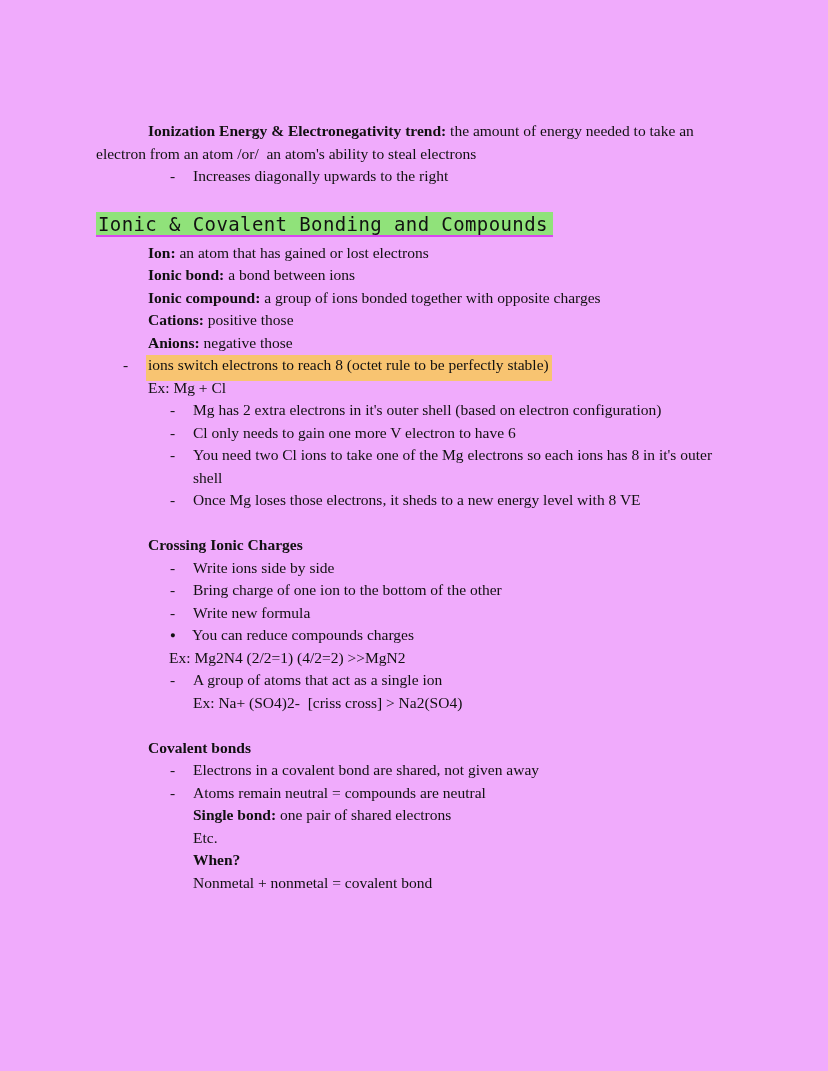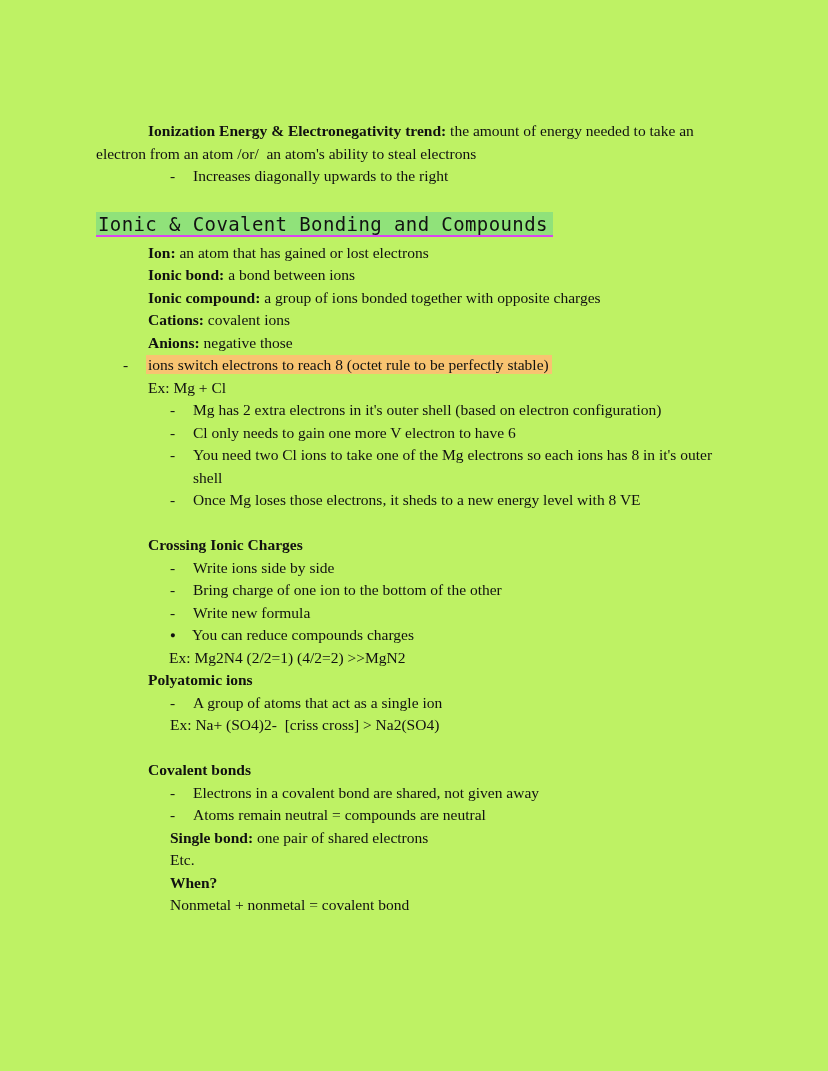--- a/index.html
+++ b/index.html
@@ -1,37 +1,37 @@
 <!DOCTYPE html>
 <html style="--green: #90e27a; --orange: #f8c471; --text: #111111;"><head>
 <meta charset="utf-8">
 <style>
   * { margin: 0; padding: 0; box-sizing: border-box; }
   html, body { background: #ffffff; }
 
   .page {
     width: 828px;
     min-height: 1071px;
-    background: #bef264;
+    background: #f0abfc;
     padding: 120px 96px 40px 96px;
     font-family: "Liberation Serif", "DejaVu Serif", serif;
     font-size: 15.5px;
     line-height: 22.5px;
     color: var(--text, #111111);
   }
 
   .line, .para, .btext { white-space: pre-wrap; }
   .b { font-weight: bold; }
-  .hl { background: var(--orange, #f8c471); padding: 1px 3px 1px 2px; }
+  .hl { background: var(--orange, #f8c471); padding: 1px 3px 8px 2px; }
 
   .para { text-indent: 52px; }
 
   .ind-0 { margin-left: 0; }
   .ind-1 { margin-left: 52px; }
-  .ind-2 { margin-left: 74px; }
+  .ind-2 { margin-left: 97px; }
   .ind-3 { margin-left: 73px; }
 
   .brow { display: flex; }
   .brow.ind-b2  { margin-left: 74px; }
   .brow.ind-bhl { margin-left: 27px; }
   .dash { flex: 0 0 23px; }
   .dash.round { flex-basis: 22px; font-size: 9.5px; line-height: 22.5px; }
   .btext { flex: 1 1 auto; }
 
   .spacer { height: 22.5px; }
@@ -63,21 +63,21 @@
         <div class="btext"><span>Increases diagonally upwards to the right</span></div>
       </div>
     </div>
 
   <h1 class="section-heading"><span class="hl-green">Ionic &amp; Covalent Bonding and Compounds</span></h1>
 
   <div id="body-block">
       <div class="line ind-1"><span class="b">Ion:</span><span> an atom that has gained or lost electrons</span></div>
       <div class="line ind-1"><span class="b">Ionic bond:</span><span> a bond between ions</span></div>
       <div class="line ind-1"><span class="b">Ionic compound:</span><span> a group of ions bonded together with opposite charges</span></div>
-      <div class="line ind-1"><span class="b">Cations:</span><span> covalent ions</span></div>
+      <div class="line ind-1"><span class="b">Cations:</span><span> positive those</span></div>
       <div class="line ind-1"><span class="b">Anions:</span><span> negative those</span></div>
       <div class="brow ind-bhl">
         <span class="dash">-</span>
         <div class="btext"><span class="hl">ions switch electrons to reach 8 (octet rule to be perfectly stable)</span></div>
       </div>
       <div class="line ind-1"><span>Ex: Mg + Cl</span></div>
       <div class="brow ind-b2">
         <span class="dash">-</span>
         <div class="btext"><span>Mg has 2 extra electrons in it's outer shell (based on electron configuration)</span></div>
       </div>
@@ -105,21 +105,20 @@
       </div>
       <div class="brow ind-b2">
         <span class="dash">-</span>
         <div class="btext"><span>Write new formula</span></div>
       </div>
       <div class="brow ind-b2">
         <span class="dash round">●</span>
         <div class="btext"><span>You can reduce compounds charges</span></div>
       </div>
       <div class="line ind-3"><span>Ex: Mg2N4 (2/2=1) (4/2=2) &gt;&gt;MgN2</span></div>
-      <div class="line ind-1"><span class="b">Polyatomic ions</span></div>
       <div class="brow ind-b2">
         <span class="dash">-</span>
         <div class="btext"><span>A group of atoms that act as a single ion</span></div>
       </div>
       <div class="line ind-2"><span>Ex: Na+ (SO4)2-  [criss cross] &gt; Na2(SO4)</span></div>
       <div class="spacer"></div>
       <div class="line ind-1"><span class="b">Covalent bonds</span></div>
       <div class="brow ind-b2">
         <span class="dash">-</span>
         <div class="btext"><span>Electrons in a covalent bond are shared, not given away</span></div>

